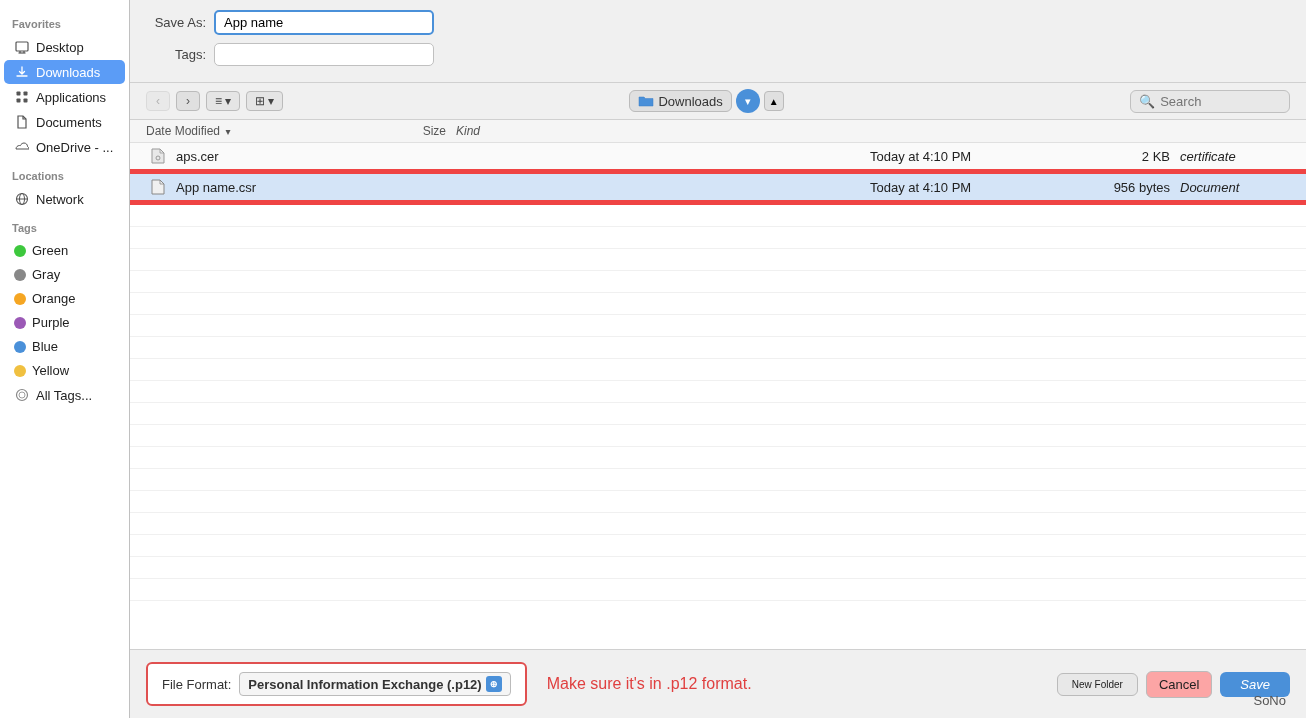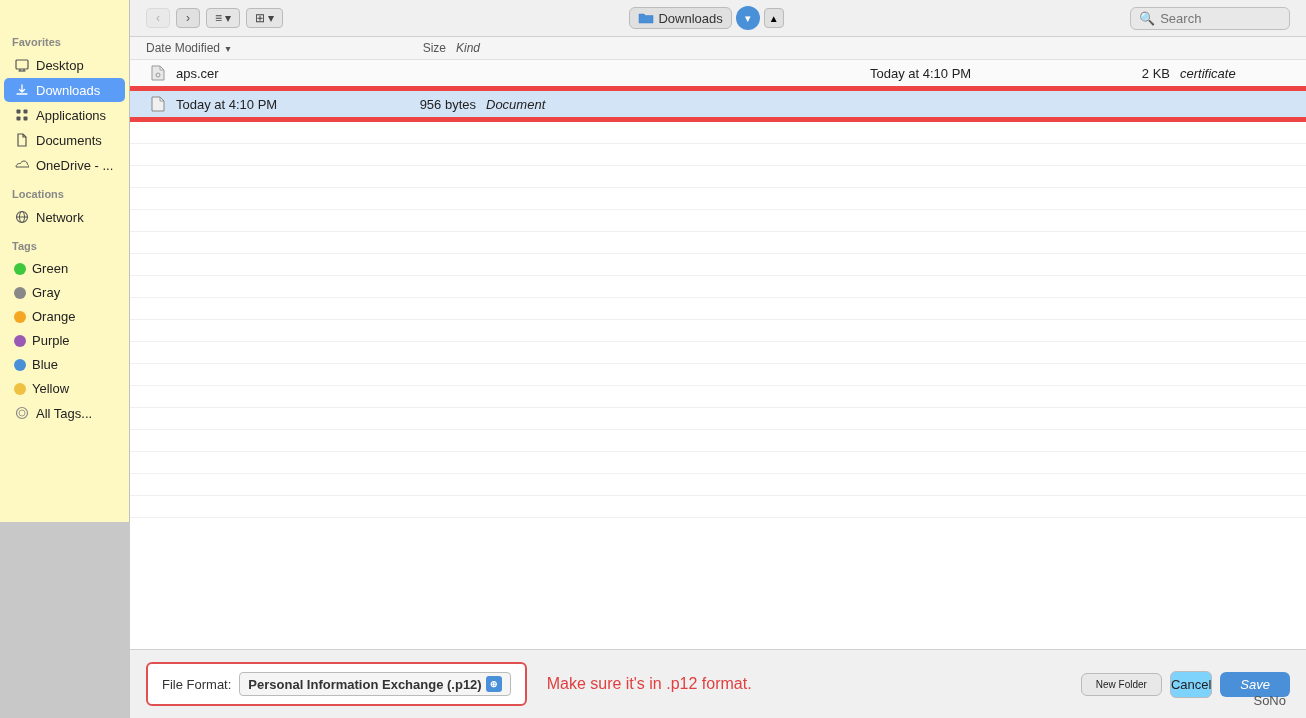--- a/index.html
+++ b/index.html
@@ -9,24 +9,24 @@
       background: #c8c8c8;
       width: 1306px;
       height: 718px;
       overflow: hidden;
       display: flex;
     }
 
     
     .sidebar {
       width: 130px;
-      height: 522px;
-      background: #fef9c3;
+      height: 718px;
+      background: #ffffff;
       border-right: 1px solid #c0c0c0;
-      padding-top: 26px;
+      padding-top: 8px;
       flex-shrink: 0;
       overflow: hidden;
     }
     .sidebar-section-label {
       font-size: 11px;
       font-weight: 600;
       color: #888;
       padding: 10px 12px 4px 12px;
       text-transform: none;
     }
@@ -341,22 +341,22 @@
     .btn-new-folder {
       padding: 5px 14px;
       background: #e8e8e8;
       border: 1px solid #bbb;
       border-radius: 6px;
       font-size: 10px;
       cursor: pointer;
       color: #222;
     }
     .btn-cancel {
-      padding: 5px 0;
-      background: #7dd3fc;
+      padding: 5px 12px;
+      background: #fca5a5;
       border: 1px solid #bbb;
       border-radius: 6px;
       font-size: 13px;
       cursor: pointer;
       color: #222;
     }
     .btn-save {
       padding: 5px 20px;
       background: #4a90d9;
       border: none;
@@ -487,20 +487,30 @@
         <circle cx="7" cy="7" r="5.5" stroke="#888" stroke-width="1.2" fill="none"></circle>
         <circle cx="7" cy="7" r="3" stroke="#888" stroke-width="0.8" fill="none"></circle>
       </svg>
     </div>
     <span>All Tags...</span>
   </div>
 </div>
 
 <div class="main">
 
+  <div class="top-bar">
+    <div class="save-row">
+      <span class="save-label">Save As:</span>
+      <input class="save-input" type="text" value="App name" style="">
+    </div>
+    <div class="tags-row">
+      <span class="tags-label">Tags:</span>
+      <input class="tags-input" type="text" placeholder="" style="">
+    </div>
+  </div>
 
   <div class="toolbar">
     <div class="toolbar-left">
       <button class="nav-btn" disabled="">‹</button>
       <button class="nav-btn">›</button>
       <div class="view-btn">
         <span>≡</span>
         <span>▾</span>
       </div>
       <div class="view-btn">
@@ -556,20 +566,21 @@
       <span class="col-kind">certificate</span>
     </div>
 
     <div class="file-row selected">
       <div class="file-icon-cell">
         <svg width="14" height="16" viewBox="0 0 14 16" fill="none">
           <path d="M1 1h8l4 4v10H1V1z" fill="#f0f0f0" stroke="#888" stroke-width="1"></path>
           <path d="M9 1v4h4" stroke="#888" stroke-width="0.8" fill="none"></path>
         </svg>
       </div>
+      <span class="col-name">App name.csr</span>
       <span class="col-date">Today at 4:10 PM</span>
       <span class="col-size">956 bytes</span>
       <span class="col-kind">Document</span>
     </div>
 
     <div class="empty-row"></div>
     <div class="empty-row"></div>
     <div class="empty-row"></div>
     <div class="empty-row"></div>
     <div class="empty-row"></div>

